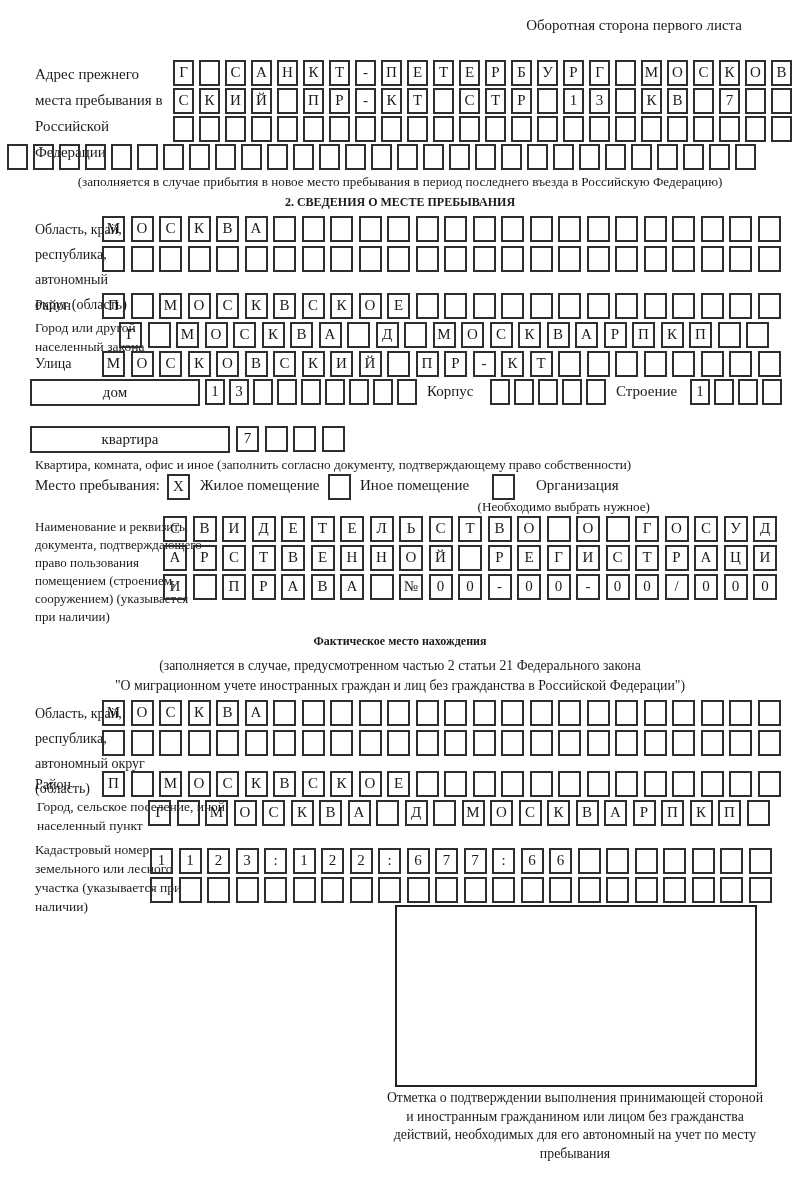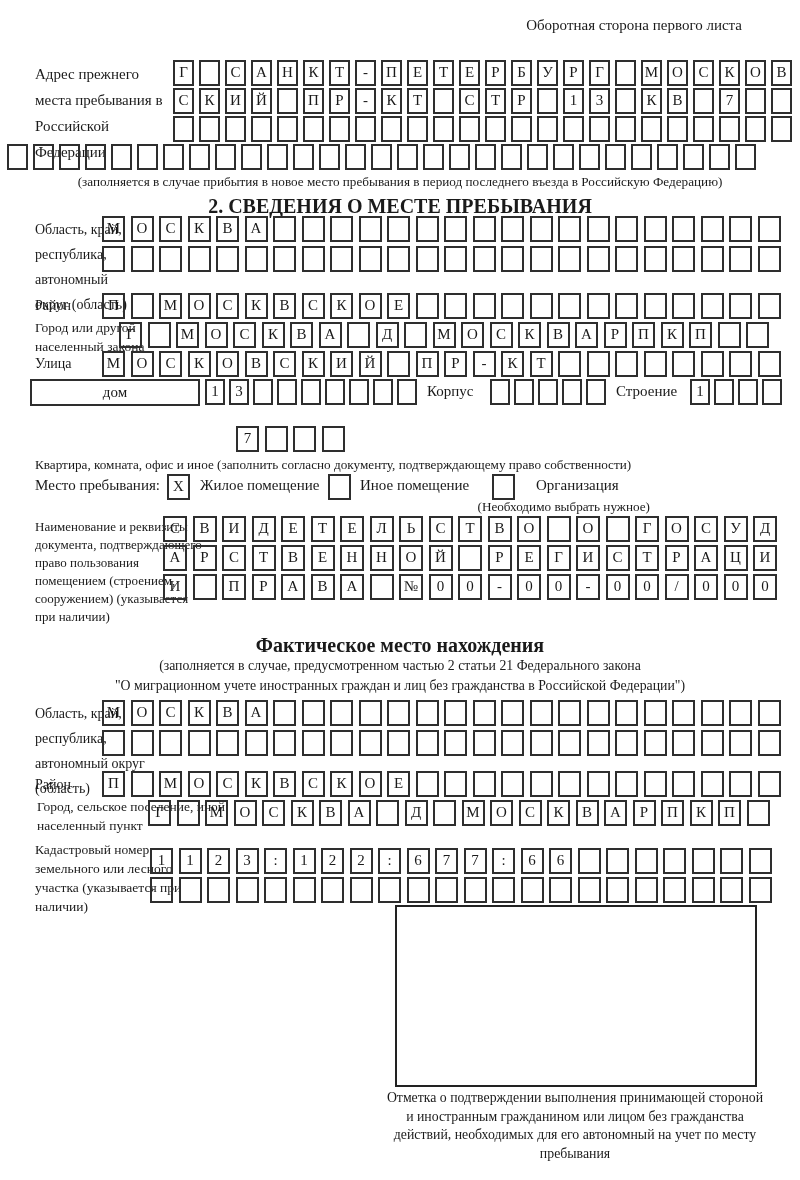--- a/index.html
+++ b/index.html
@@ -1,21 +1,21 @@
 <!DOCTYPE html>
 <html><head>
 <meta charset="utf-8">
 <style>
   html,body{margin:0;padding:0;background:#fff;}
   .page{position:relative;width:800px;height:1180px;background:#fff;
         font-family:"Liberation Serif","DejaVu Serif",serif;color:#1a1a1a;overflow:hidden;border-radius:14px;}
   .hdr{position:absolute;top:17px;right:58px;font-size:15px;}
   .lbl{position:absolute;font-size:14px;line-height:19px;}
   .lbl-prev{line-height:26px;font-size:15px;}
-  .title{position:absolute;left:20px;width:760px;text-align:center;font-weight:bold;font-size:20px;}
+  .title{position:absolute;left:20px;width:760px;text-align:center;font-weight:bold;font-size:12px;}
   .note{position:absolute;font-size:13.2px;}
   .center{left:20px;width:760px;text-align:center;}
   .cellrow{position:absolute;display:flex;}
   .cellrow span{height:26px;border:2px solid #2e2e2e;box-sizing:border-box;text-align:center;
                 font-size:15px;line-height:21px;flex:0 0 auto;overflow:hidden;}
   .cells-a{gap:5px;}   .cells-a span{width:21px;}
   .cells-b{gap:5.5px;} .cells-b span{width:23px;}
   .cells-doc{gap:5.5px;} .cells-doc span{width:24px;}
   .cells-s{gap:4px;}   .cells-s span{width:20px;}
   .wbox{position:absolute;height:27px;border:2px solid #2e2e2e;box-sizing:border-box;
@@ -306,20 +306,21 @@
       <span></span>
     </div>
   <div class="inline-lbl" style="left:616px;top:383px">Строение</div>
   <div class="cellrow cells-s" style="left:690px;top:379px">
       <span>1</span>
       <span></span>
       <span></span>
       <span></span>
     </div>
 
+  <div class="wbox" style="left:30px;top:426px;width:200px">квартира</div>
   <div class="cellrow cells-b" style="left:236px;top:426px">
       <span>7</span>
       <span></span>
       <span></span>
       <span></span>
     </div>
   <div class="note" style="left:35px;top:457px">Квартира, комната, офис и иное (заполнить согласно документу, подтверждающему право собственности)</div>
 
   <div class="inline-lbl" style="left:35px;top:477px">Место пребывания:</div>
   <div class="cb" style="left:167px;top:474px">X</div>

